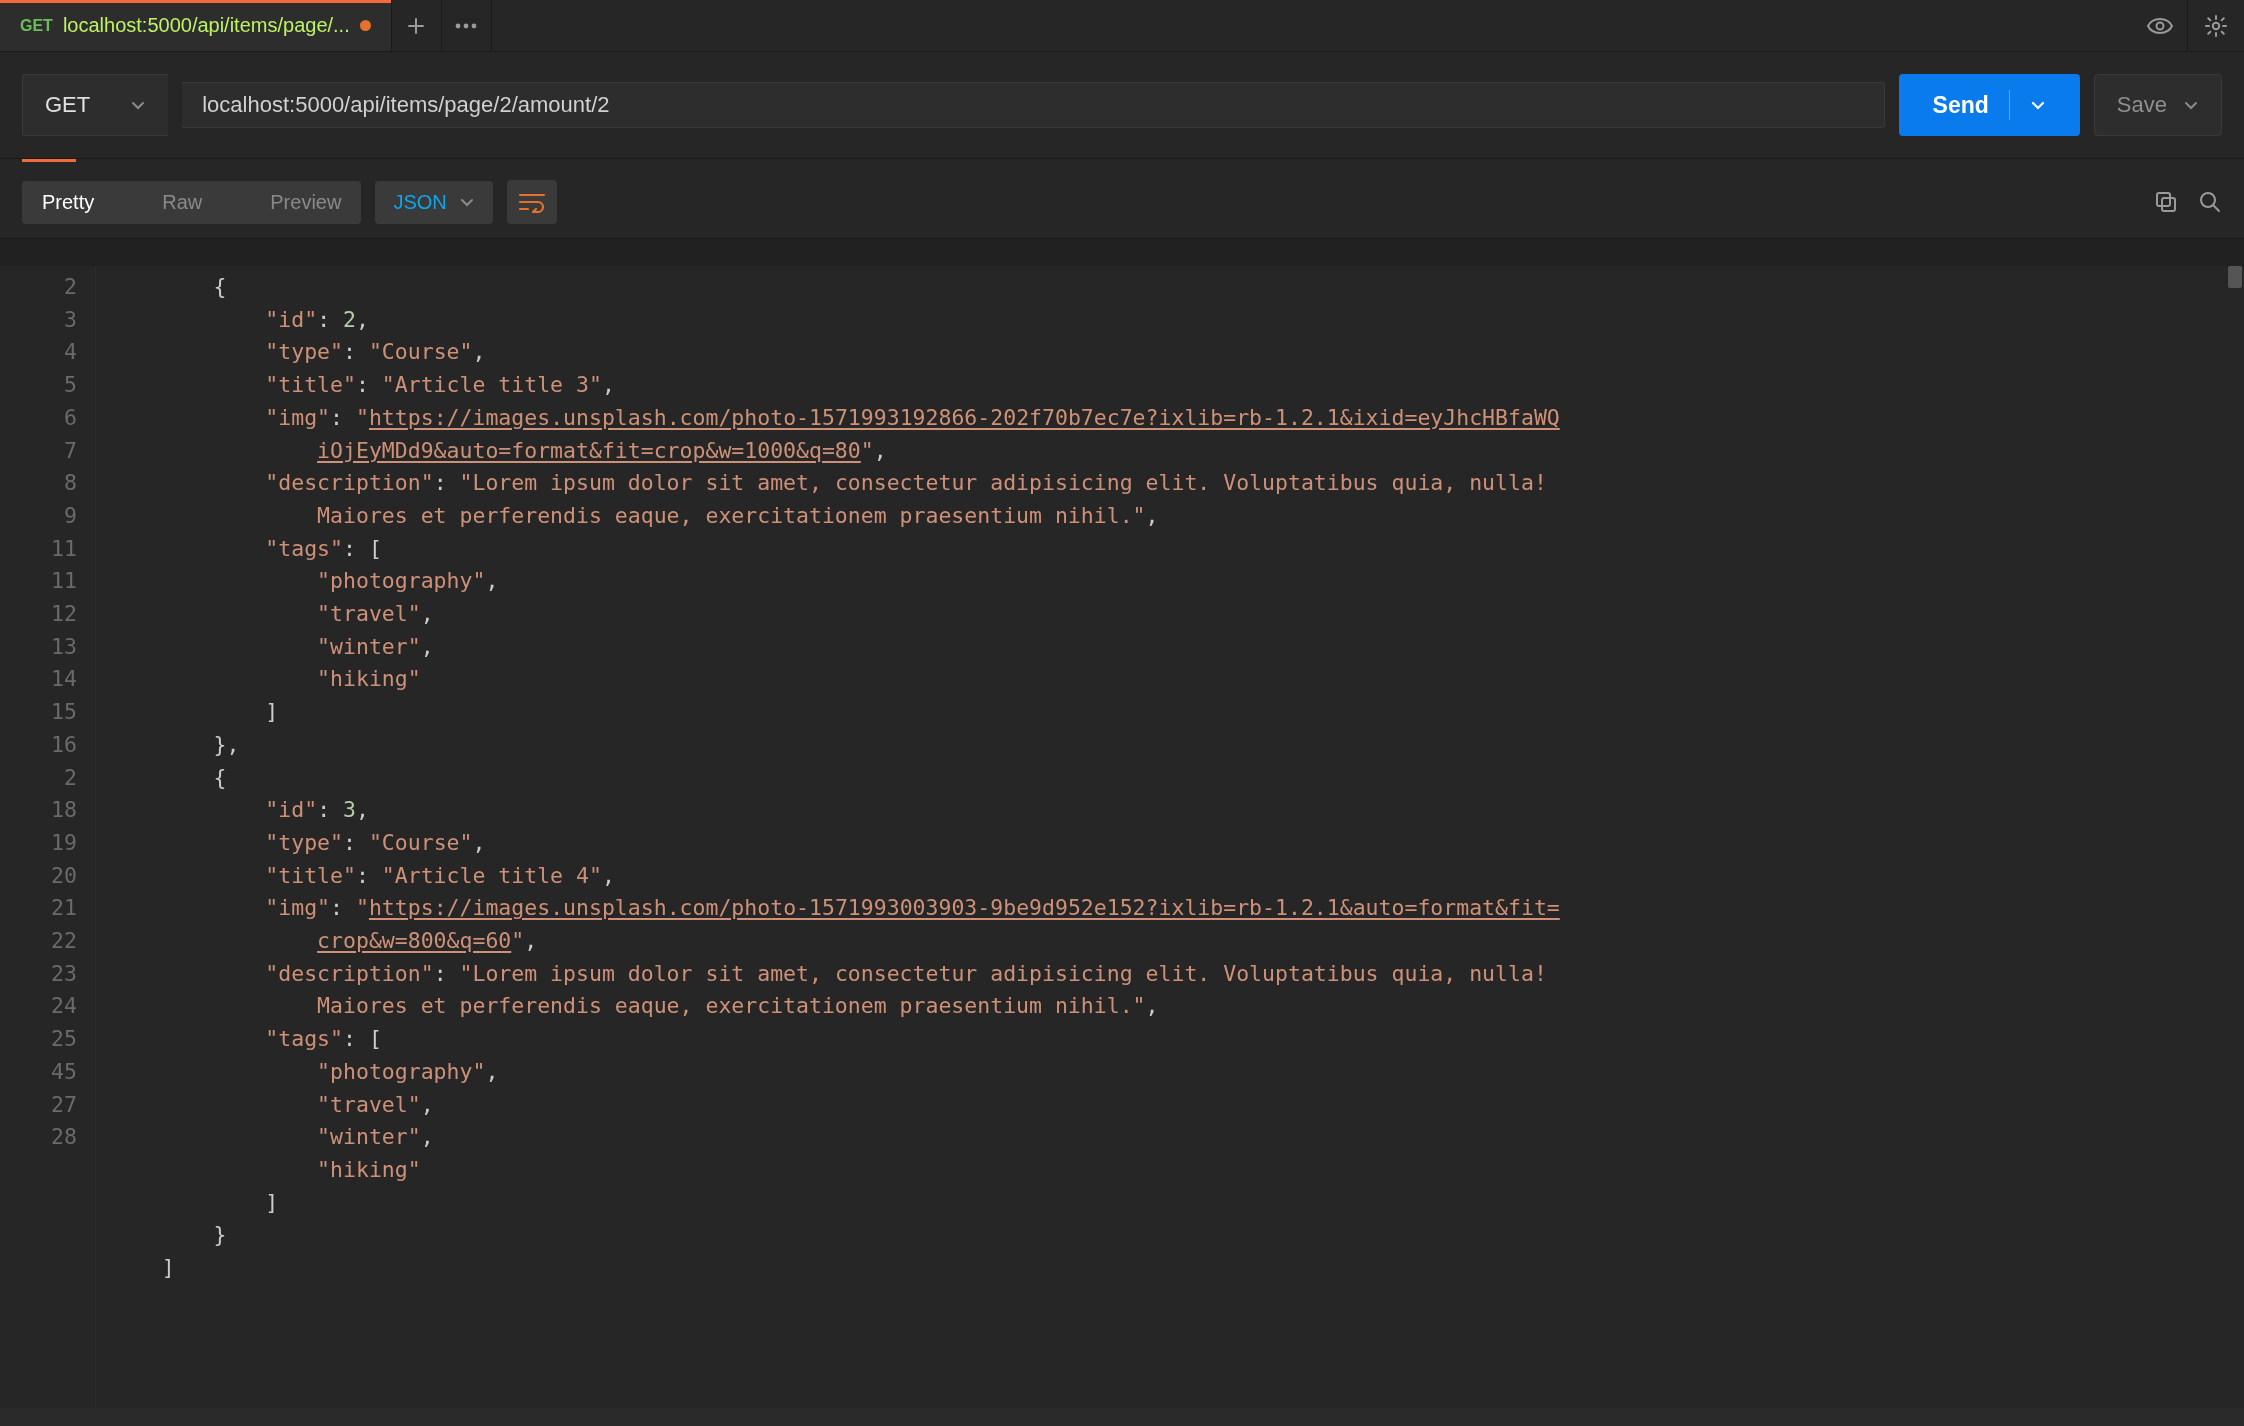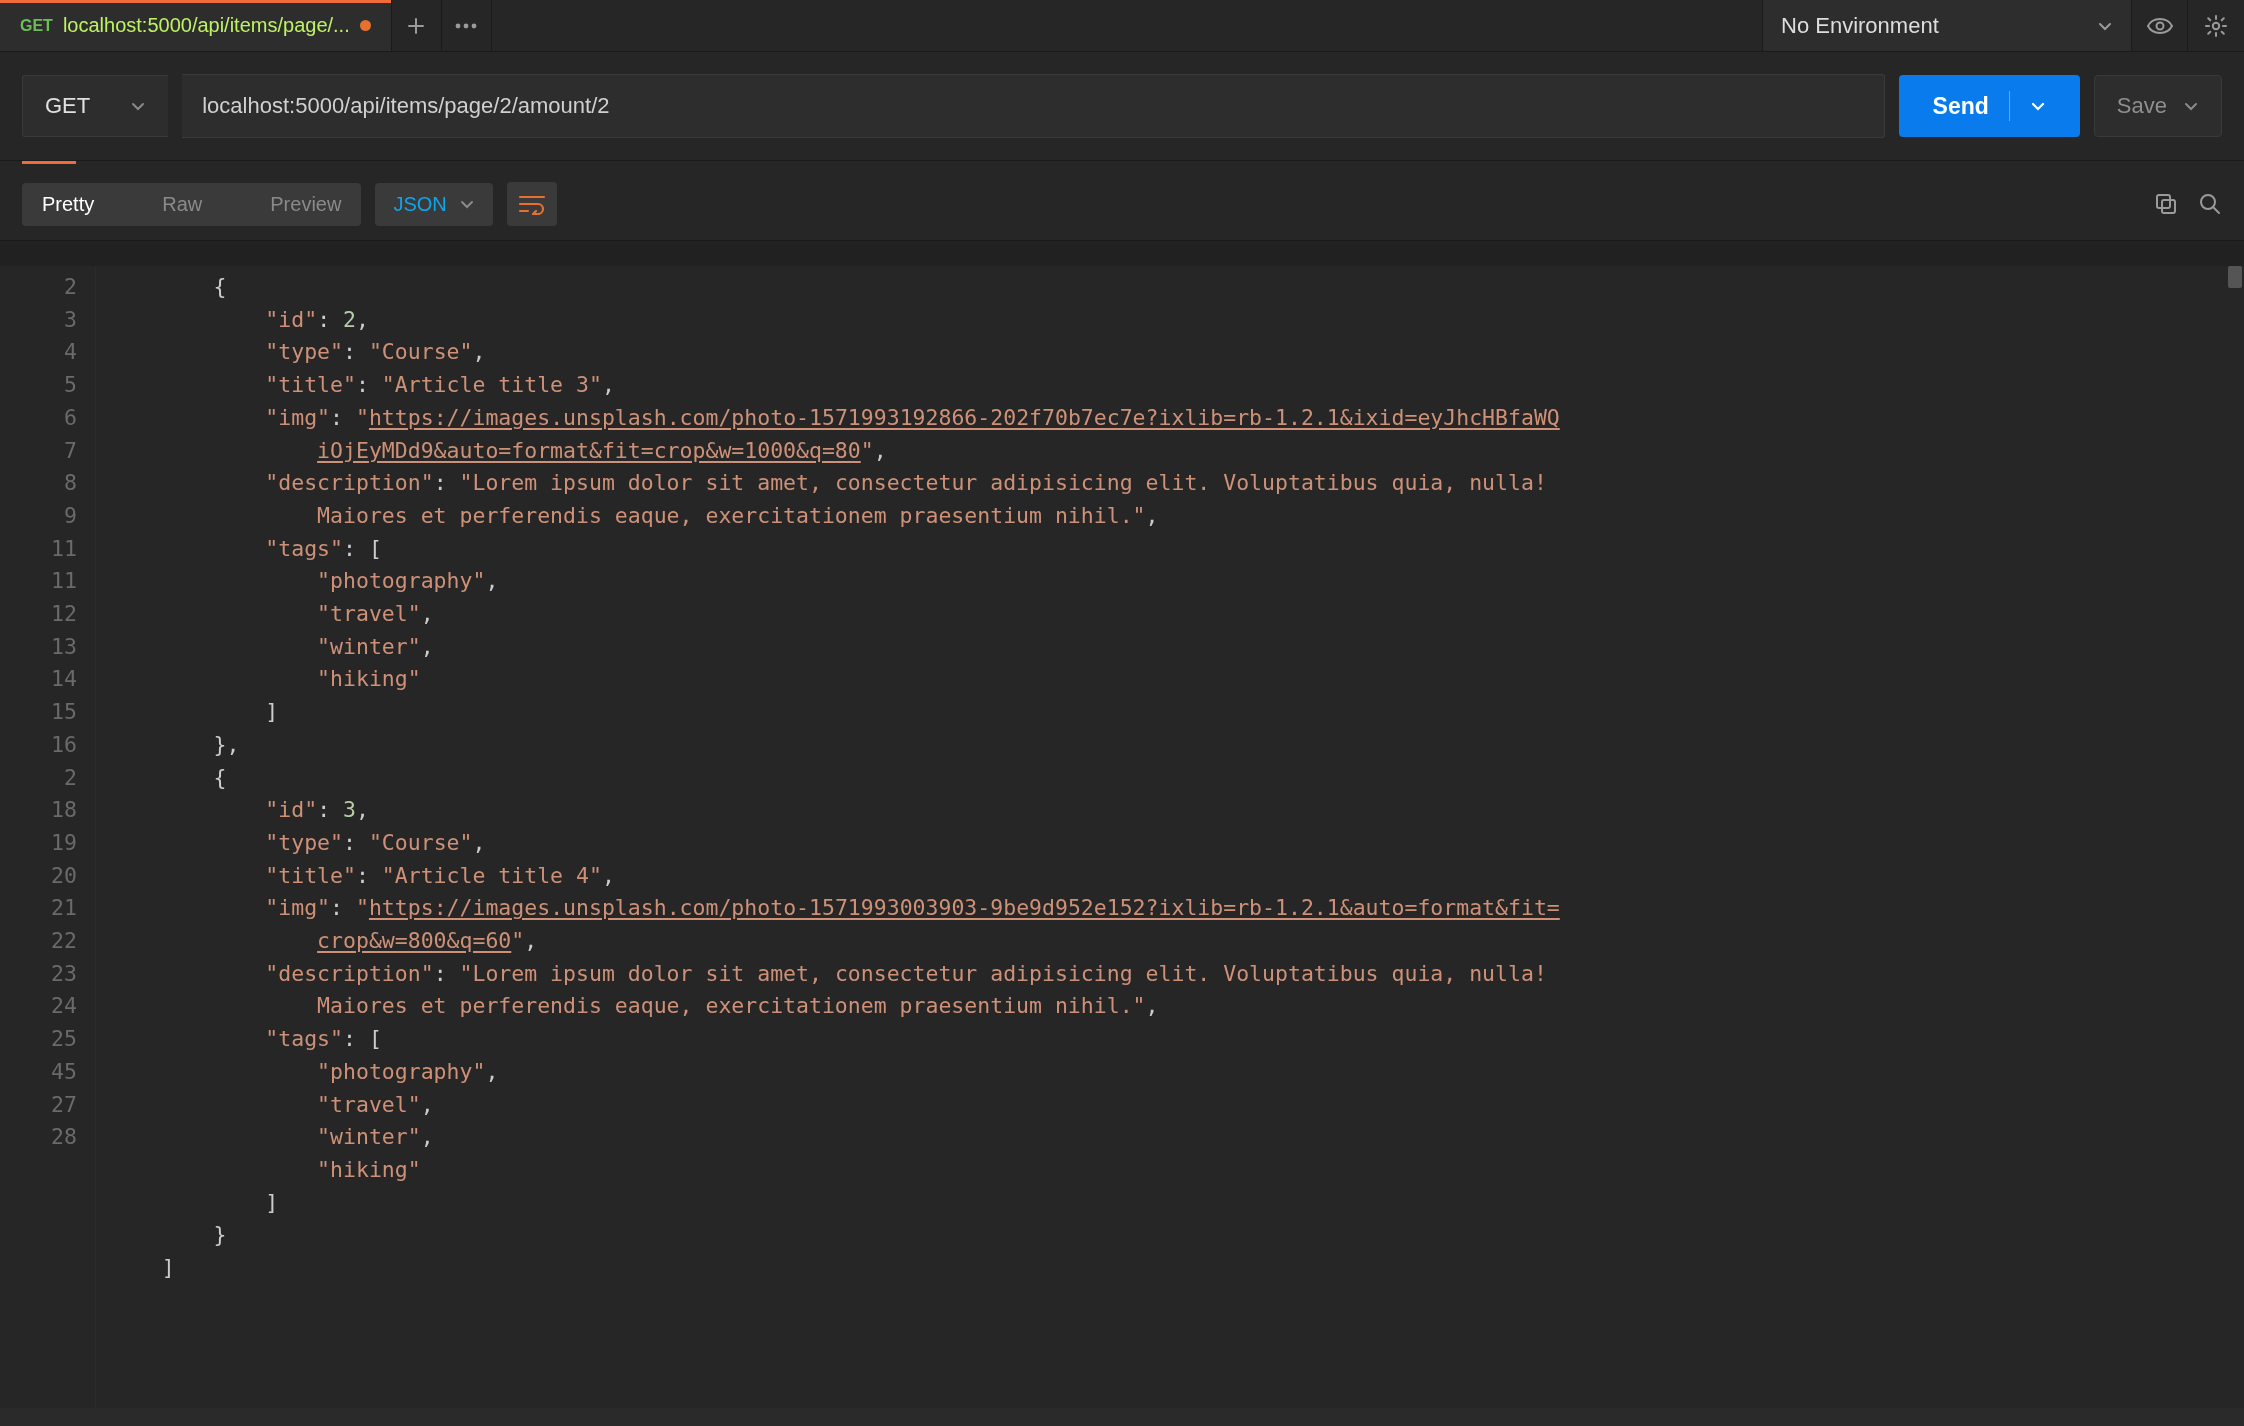--- a/index.html
+++ b/index.html
@@ -83,21 +83,21 @@
   .method-select{
     display:flex;align-items:center;gap:40px;
     background:var(--bg2);
     border:1px solid #3a3a3a;
     border-right:none;
     height:62px;padding:0 22px;
     color:#e0e0e0;font-size:22px;font-weight:500;
     border-radius:3px 0 0 3px;
   }
   .urlinput{
-    flex:1;height:64px;background:var(--bg2);
+    flex:1;height:46px;background:var(--bg2);
     border:1px solid #3a3a3a;border-left:none;
     padding:0 20px;color:#d0d0d0;font-size:22px;
     border-radius:0 3px 3px 0;
     outline:none;
   }
   .sendbtn{
     height:62px;background:var(--blue);border:none;color:#fff;
     font-size:23px;font-weight:600;padding:0 34px;border-radius:4px;
     display:flex;align-items:center;gap:20px;
   }
@@ -180,28 +180,20 @@
       </svg>
   </div>
   <div class="tabbtn">
     <svg width="22" height="6" viewBox="0 0 22 6">
         <circle cx="3" cy="3" r="2.4" fill="currentColor"></circle>
         <circle cx="11" cy="3" r="2.4" fill="currentColor"></circle>
         <circle cx="19" cy="3" r="2.4" fill="currentColor"></circle>
       </svg>
   </div>
   <div class="spacer"></div>
-  <div class="env">
-    <span>No Environment</span>
-    <span class="chev">
-      <svg width="16" height="16" viewBox="0 0 16 16">
-          <path d="M3 6l5 5 5-5" stroke="currentColor" stroke-width="2" fill="none" stroke-linecap="round"></path>
-        </svg>
-    </span>
-  </div>
   <div class="iconbtn">
     <svg width="28" height="18" viewBox="0 0 28 18">
         <path d="M2 9c3-6 9-7 12-7s9 1 12 7c-3 6-9 7-12 7S5 15 2 9z" stroke="currentColor" stroke-width="2" fill="none"></path>
         <circle cx="14" cy="9" r="3.5" stroke="currentColor" stroke-width="2" fill="none"></circle>
       </svg>
   </div>
   <div class="iconbtn">
     <svg width="24" height="24" viewBox="0 0 24 24">
         <circle cx="12" cy="12" r="3.2" stroke="currentColor" stroke-width="2" fill="none"></circle>
         <path d="M12 2v3M12 19v3M4.2 4.2l2.1 2.1M17.7 17.7l2.1 2.1M2 12h3M19 12h3M4.2 19.8l2.1-2.1M17.7 6.3l2.1-2.1" stroke="currentColor" stroke-width="2" stroke-linecap="round"></path>

